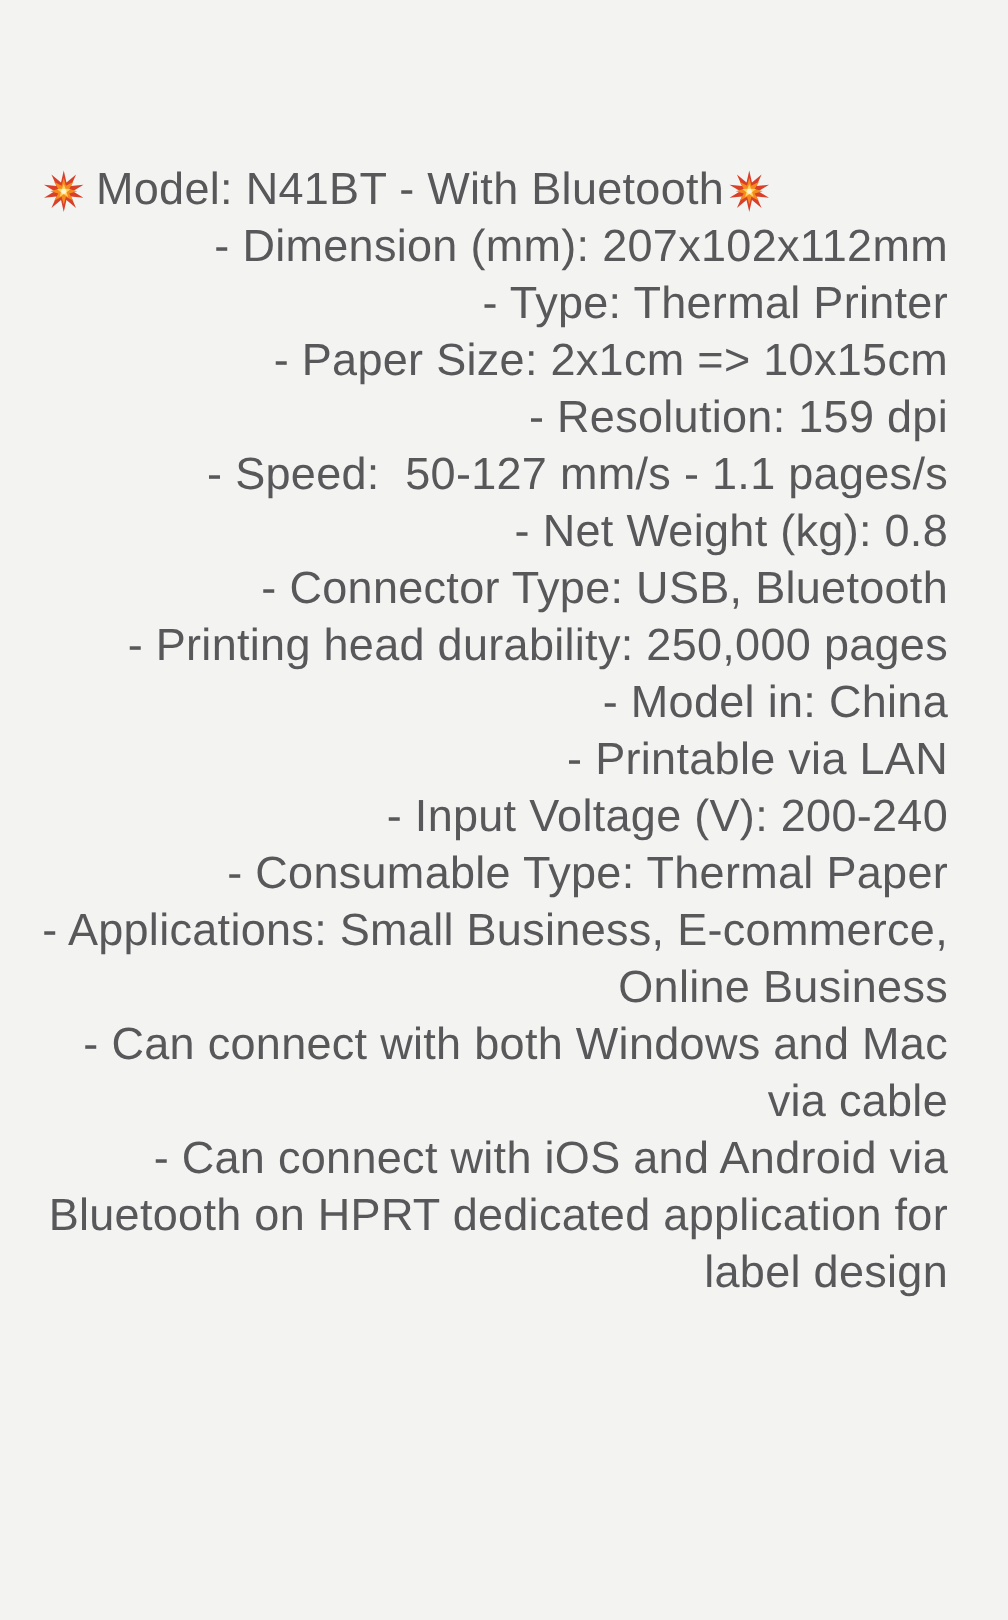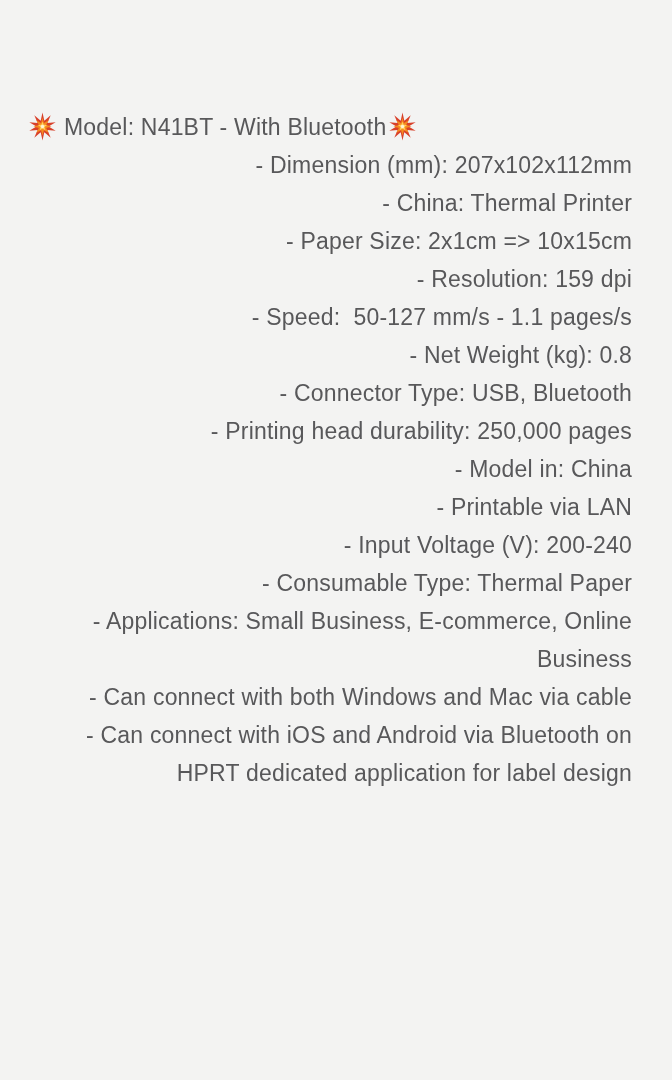--- a/index.html
+++ b/index.html
@@ -11,21 +11,21 @@
     height: 1080px;
     background: #f3f3f2;
     overflow: hidden;
     font-family: "Liberation Sans", sans-serif;
   }
   .desc-wrap {
     box-sizing: border-box;
     width: 672px;
     padding: 108px 40px 0 28px;
     color: #58585a;
-    font-size: 23px;
+    font-size: 30px;
     line-height: 38px;
     letter-spacing: 0.2px;
   }
   .title-line {
     white-space: pre-wrap;
   }
   .spec-line {
     white-space: pre-wrap;
     margin: 0;
     text-align: right;
@@ -50,21 +50,21 @@
           <polygon fill="#ffd261" points="12,8 13,10.6 15.8,10.8 13.6,12.5 14.4,15.2 12,13.7 9.7,15.2 10.4,12.5 8.2,10.8 11,10.6"></polygon>
           <circle fill="#fff3d6" cx="12" cy="12" r="1.4"></circle>
         </svg></span><span>Model: N41BT - With Bluetooth</span><span class="burst-icon trailing"><svg viewBox="0 0 24 24" width="29" height="29" aria-hidden="true">
           <polygon fill="#d8402a" points="12,0.5 13.5,7.2 18.8,2.7 16,9.1 22.9,8.4 17,12 22.9,15.6 16,14.9 18.8,21.3 13.5,16.8 12,23.5 10.5,16.8 5.2,21.3 8,14.9 1.1,15.6 7,12 1.1,8.4 8,9.1 5.2,2.7 10.5,7.2"></polygon>
           <polygon fill="#f58a1f" points="12,4.5 13.2,9.0 17.3,6.7 15,10.8 19.5,12 15,13.2 17.3,17.3 13.2,15.0 12,19.5 10.8,15.0 6.7,17.3 9,13.2 4.5,12 9,10.8 6.7,6.7 10.8,9.0"></polygon>
           <polygon fill="#ffd261" points="12,8 13,10.6 15.8,10.8 13.6,12.5 14.4,15.2 12,13.7 9.7,15.2 10.4,12.5 8.2,10.8 11,10.6"></polygon>
           <circle fill="#fff3d6" cx="12" cy="12" r="1.4"></circle>
         </svg></span></div>
 
   <p class="spec-line">- Dimension (mm): 207x102x112mm</p>
-  <p class="spec-line">- China: Thermal Printer</p>
+  <p class="spec-line">- Type: Thermal Printer</p>
   <p class="spec-line">- Paper Size: 2x1cm =&gt; 10x15cm</p>
   <p class="spec-line">- Resolution: 159 dpi</p>
   <p class="spec-line">- Speed:  50-127 mm/s - 1.1 pages/s</p>
   <p class="spec-line">- Net Weight (kg): 0.8</p>
   <p class="spec-line">- Connector Type: USB, Bluetooth</p>
   <p class="spec-line">- Printing head durability: 250,000 pages</p>
   <p class="spec-line">- Model in: China</p>
   <p class="spec-line">- Printable via LAN</p>
   <p class="spec-line">- Input Voltage (V): 200-240</p>
   <p class="spec-line">- Consumable Type: Thermal Paper</p>

